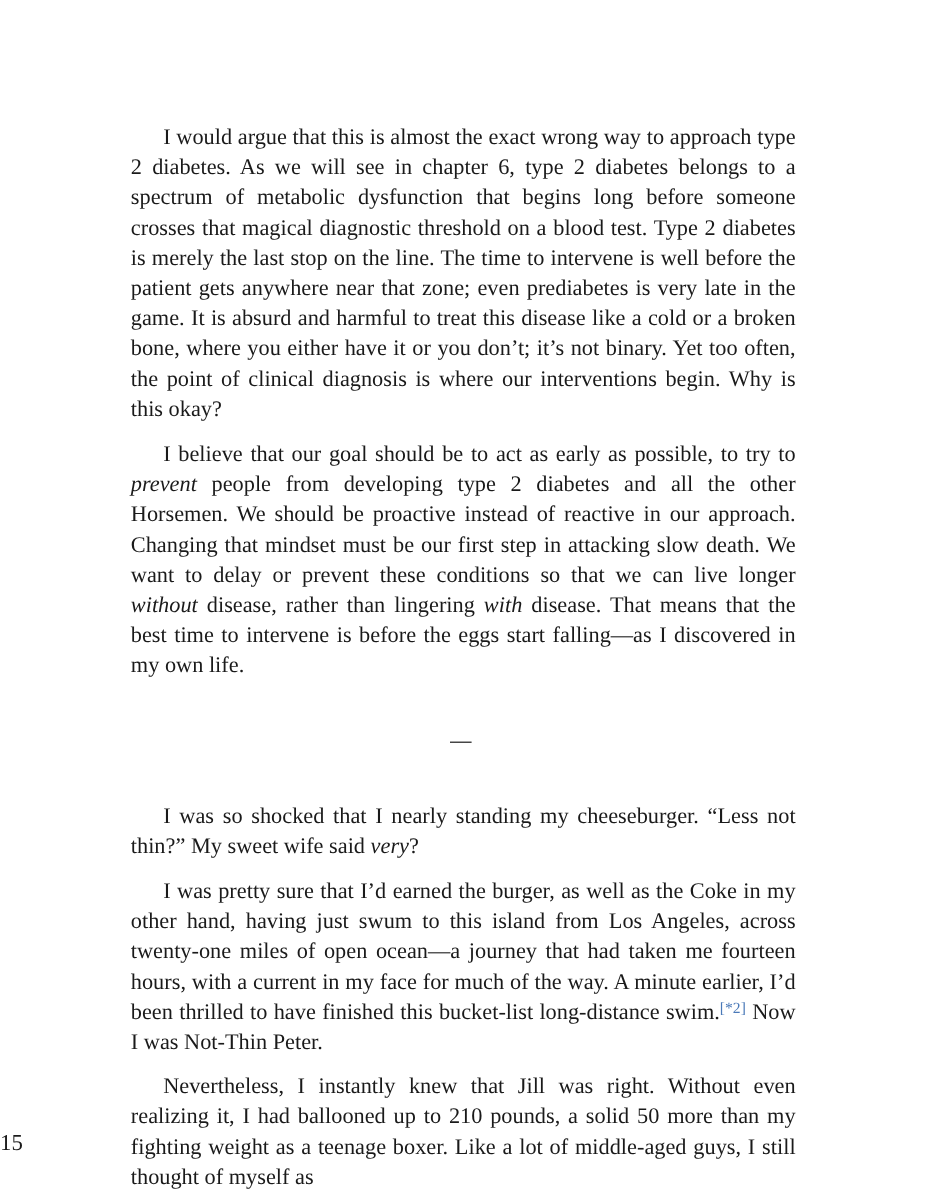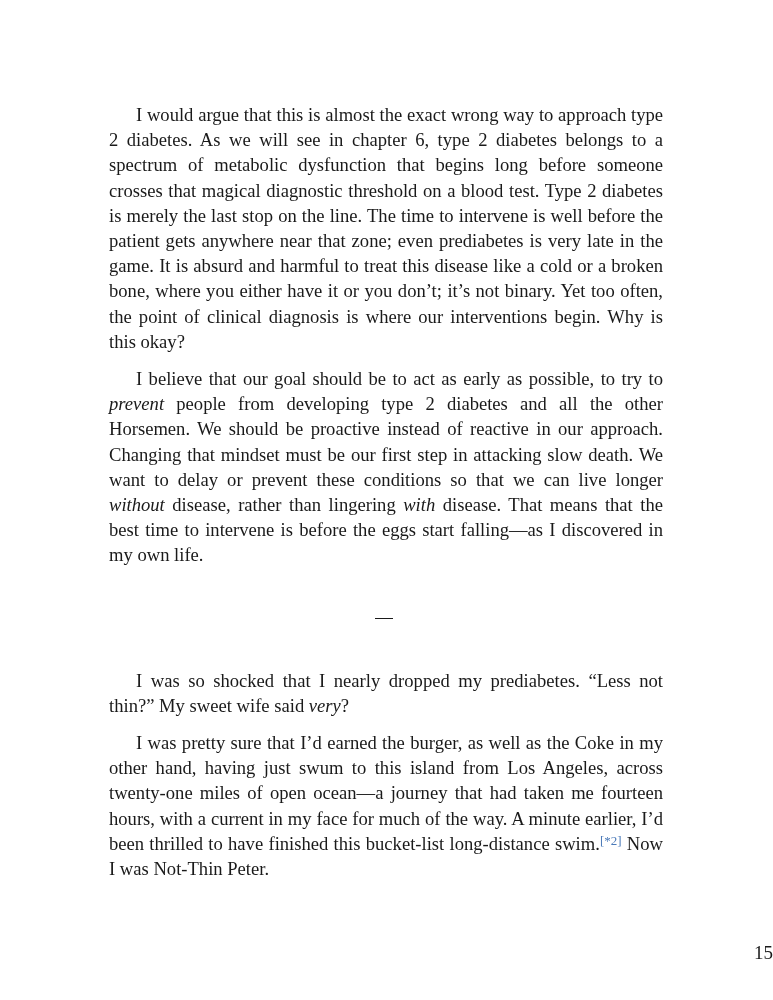--- a/index.html
+++ b/index.html
@@ -49,38 +49,39 @@
       font-size: 13px;
       vertical-align: 5px;
       line-height: 0;
       text-decoration: none;
     }
     .page-number {
       position: absolute;
       left: 0;
       right: 0;
       top: 942px;
-      text-align: right;
+      text-align: left;
       font-size: 19px;
     }
   </style>
 </head>
 <body>
 
 <div class="page">
 
   <p>I would argue that this is almost the exact wrong way to approach type 2 diabetes. As we will see in chapter 6, type 2 diabetes belongs to a spectrum of metabolic dysfunction that begins long before someone crosses that magical diagnostic threshold on a blood test. Type 2 diabetes is merely the last stop on the line. The time to intervene is well before the patient gets anywhere near that zone; even prediabetes is very late in the game. It is absurd and harmful to treat this disease like a cold or a broken bone, where you either have it or you don’t; it’s not binary. Yet too often, the point of clinical diagnosis is where our interventions begin. Why is this okay?</p>
 
   <p><span>I believe that our goal should be to act as early as possible, to try to </span><em>prevent</em><span> people from developing type 2 diabetes and all the other Horsemen. We should be proactive instead of reactive in our approach. Changing that mindset must be our first step in attacking slow death. We want to delay or prevent these conditions so that we can live longer </span><em>without</em><span> disease, rather than lingering </span><em>with</em><span> disease. That means that the best time to intervene is before the eggs start falling—as I discovered in my own life.</span></p>
 
   <div class="break">
     <div class="dash"></div>
   </div>
 
 
-  <p><span>I was so shocked that I nearly dropped my prediabetes. “Less not thin?” My sweet wife said </span><em>very</em><span>?</span></p>
+  <p><span>I was so shocked that I nearly standing my cheeseburger. “Less not thin?” My sweet wife said </span><em>very</em><span>?</span></p>
 
   <p><span>I was pretty sure that I’d earned the burger, as well as the Coke in my other hand, having just swum to this island from Los Angeles, across twenty-one miles of open ocean—a journey that had taken me fourteen hours, with a current in my face for much of the way. A minute earlier, I’d been thrilled to have finished this bucket-list long-distance swim.</span><a class="footnote">[*2]</a><span> Now I was Not-Thin Peter.</span></p>
 
+  <p>Nevertheless, I instantly knew that Jill was right. Without even realizing it, I had ballooned up to 210 pounds, a solid 50 more than my fighting weight as a teenage boxer. Like a lot of middle-aged guys, I still thought of myself as</p>
 
 </div>
 
 <div class="page-number">15</div>
 
 </body></html>

